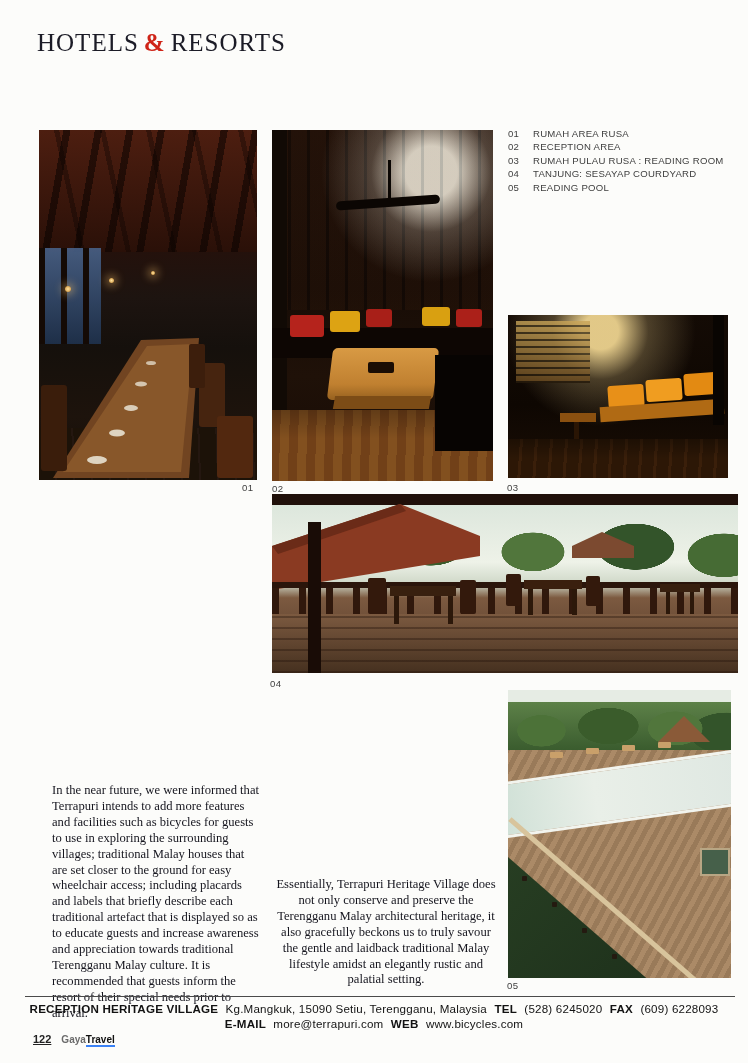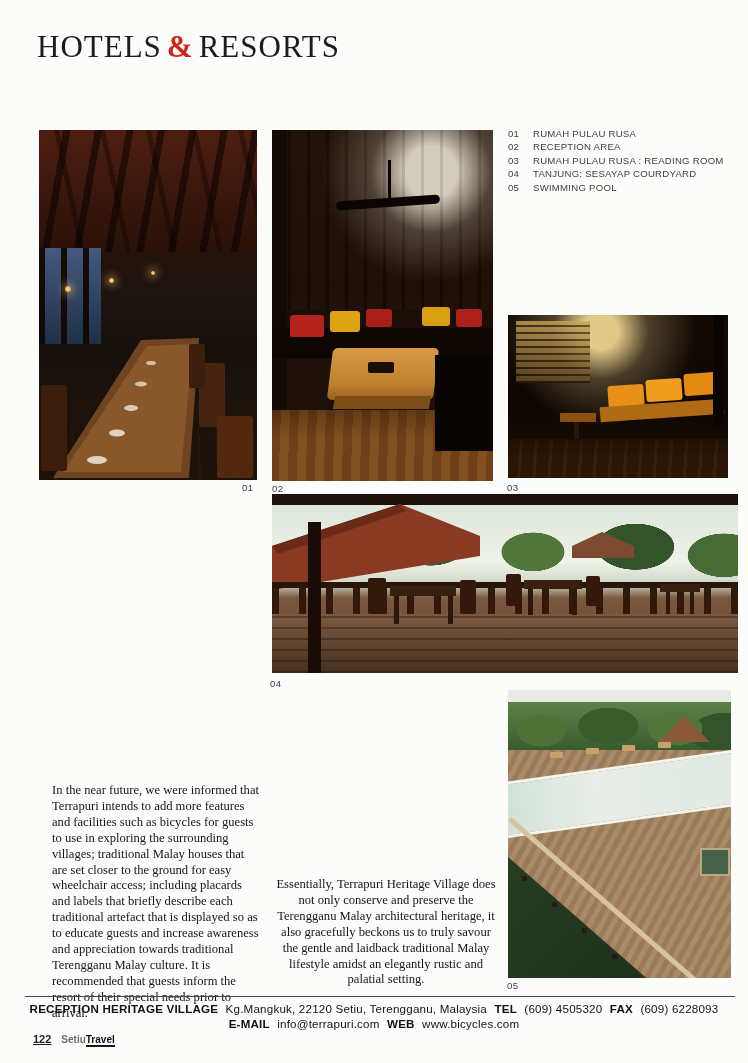--- a/index.html
+++ b/index.html
@@ -1,20 +1,20 @@
 <!DOCTYPE html>
 <html><head>
 <meta charset="utf-8">
 <style>
   html,body{margin:0;padding:0;background:#e8e8e6;}
   #page{position:relative;width:748px;height:1063px;background:#fcfcfa;overflow:hidden;
         font-family:"Liberation Sans",sans-serif;}
   
   .mag-header{position:absolute;left:37px;top:29px;font-family:"Liberation Serif",serif;
-              font-size:31px;letter-spacing:1px;color:#1b1b26;font-weight:500;}
+              font-size:25px;letter-spacing:1px;color:#1b1b26;font-weight:500;}
   .mag-header .amp{color:#cf2418;font-weight:700;padding:0 5px;}
   
   .caption-list{position:absolute;left:508px;top:127px;font-size:9.6px;color:#3e3e3e;
                 letter-spacing:.25px;line-height:13.4px;}
   .caption-row{display:flex;}
   .caption-num{width:25px;flex:0 0 25px;}
   
   .photo{position:absolute;overflow:hidden;}
   .photo *{position:absolute;}
   .photo-label{position:absolute;font-size:9.6px;color:#3e3e3e;letter-spacing:.3px;}
@@ -113,51 +113,51 @@
   
   .footer-rule{position:absolute;left:25px;top:996px;width:710px;height:1px;background:#4a4a4a;}
   .footer-line{position:absolute;left:0;top:1002px;width:748px;text-align:center;
                font-size:11.6px;color:#121212;letter-spacing:.2px;}
   .footer-line2{top:1017px;}
   .footer-line .b{font-weight:700;}
   .footer-line span{margin:0 2px;}
   .pagebar{position:absolute;left:33px;top:1033px;font-size:11px;color:#222;}
   .pagebar .pnum{font-weight:700;margin-right:10px;text-decoration:underline;}
   .pagebar .brand-gaya{font-weight:700;color:#6a6a6a;font-size:10px;}
-  .pagebar .brand-travel{font-weight:700;color:#111;font-size:10px;border-bottom:2px solid #0f172a;}
+  .pagebar .brand-travel{font-weight:700;color:#111;font-size:10px;border-bottom:2px solid #3b82f6;}
 </style>
 </head>
 <body>
 
 <div id="page">
 
   <div class="mag-header">
     <span>HOTELS</span><span class="amp">&amp;</span><span>RESORTS</span>
   </div>
 
   <div class="caption-list">
     <div class="caption-row">
       <span class="caption-num">01</span>
-      <span>RUMAH PULAU RUSA</span>
+      <span>RUMAH AREA RUSA</span>
     </div>
     <div class="caption-row">
       <span class="caption-num">02</span>
       <span>RECEPTION AREA</span>
     </div>
     <div class="caption-row">
       <span class="caption-num">03</span>
       <span>RUMAH PULAU RUSA : READING ROOM</span>
     </div>
     <div class="caption-row">
       <span class="caption-num">04</span>
       <span>TANJUNG: SESAYAP COURDYARD</span>
     </div>
     <div class="caption-row">
       <span class="caption-num">05</span>
-      <span>SWIMMING POOL</span>
+      <span>READING POOL</span>
     </div>
   </div>
 
   <div id="ph1" class="photo">
     <div class="ceiling"></div>
     <div class="window"></div>
     <div class="window-posts"></div>
     <div class="floor"></div>
     <div class="lamp" style="left:26px;top:156px;"></div>
     <div class="lamp" style="left:70px;top:148px;width:5px;height:5px;"></div>
@@ -258,30 +258,30 @@
     <div class="post" style="left:104px;top:264px;"></div>
   </div>
   <div class="photo-label" style="left:507px;top:980px;">05</div>
 
   <div id="para1" class="body-para">In the near future, we were informed that Terrapuri intends to add more features and facilities such as bicycles for guests to use in exploring the surrounding villages; traditional Malay houses that are set closer to the ground for easy wheelchair access; including placards and labels that briefly describe each traditional artefact that is displayed so as to educate guests and increase awareness and appreciation towards traditional Terengganu Malay culture. It is recommended that guests inform the resort of their special needs prior to arrival.</div>
   <div id="para2" class="body-para">Essentially, Terrapuri Heritage Village does not only conserve and preserve the Terengganu Malay architectural heritage, it also gracefully beckons us to truly savour the gentle and laidback traditional Malay lifestyle amidst an elegantly rustic and palatial setting.</div>
 
   <div class="footer-rule"></div>
   <div class="footer-line">
     <span class="b">RECEPTION HERITAGE VILLAGE</span>
-    <span>Kg.Mangkuk, 22120 Setiu, Terengganu, Malaysia</span>
+    <span>Kg.Mangkuk, 15090 Setiu, Terengganu, Malaysia</span>
     <span class="b">TEL</span>
-    <span>(609) 4505320</span>
+    <span>(528) 6245020</span>
     <span class="b">FAX</span>
     <span>(609) 6228093</span>
   </div>
   <div class="footer-line footer-line2">
     <span class="b">E-MAIL</span>
-    <span>info@terrapuri.com</span>
+    <span>more@terrapuri.com</span>
     <span class="b">WEB</span>
     <span>www.bicycles.com</span>
   </div>
 
   <div class="pagebar">
-    <span class="pnum">122</span><span class="brand-gaya">Setiu</span><span class="brand-travel">Travel</span>
+    <span class="pnum">122</span><span class="brand-gaya">Gaya</span><span class="brand-travel">Travel</span>
   </div>
 
 </div>
 
 </body></html>

